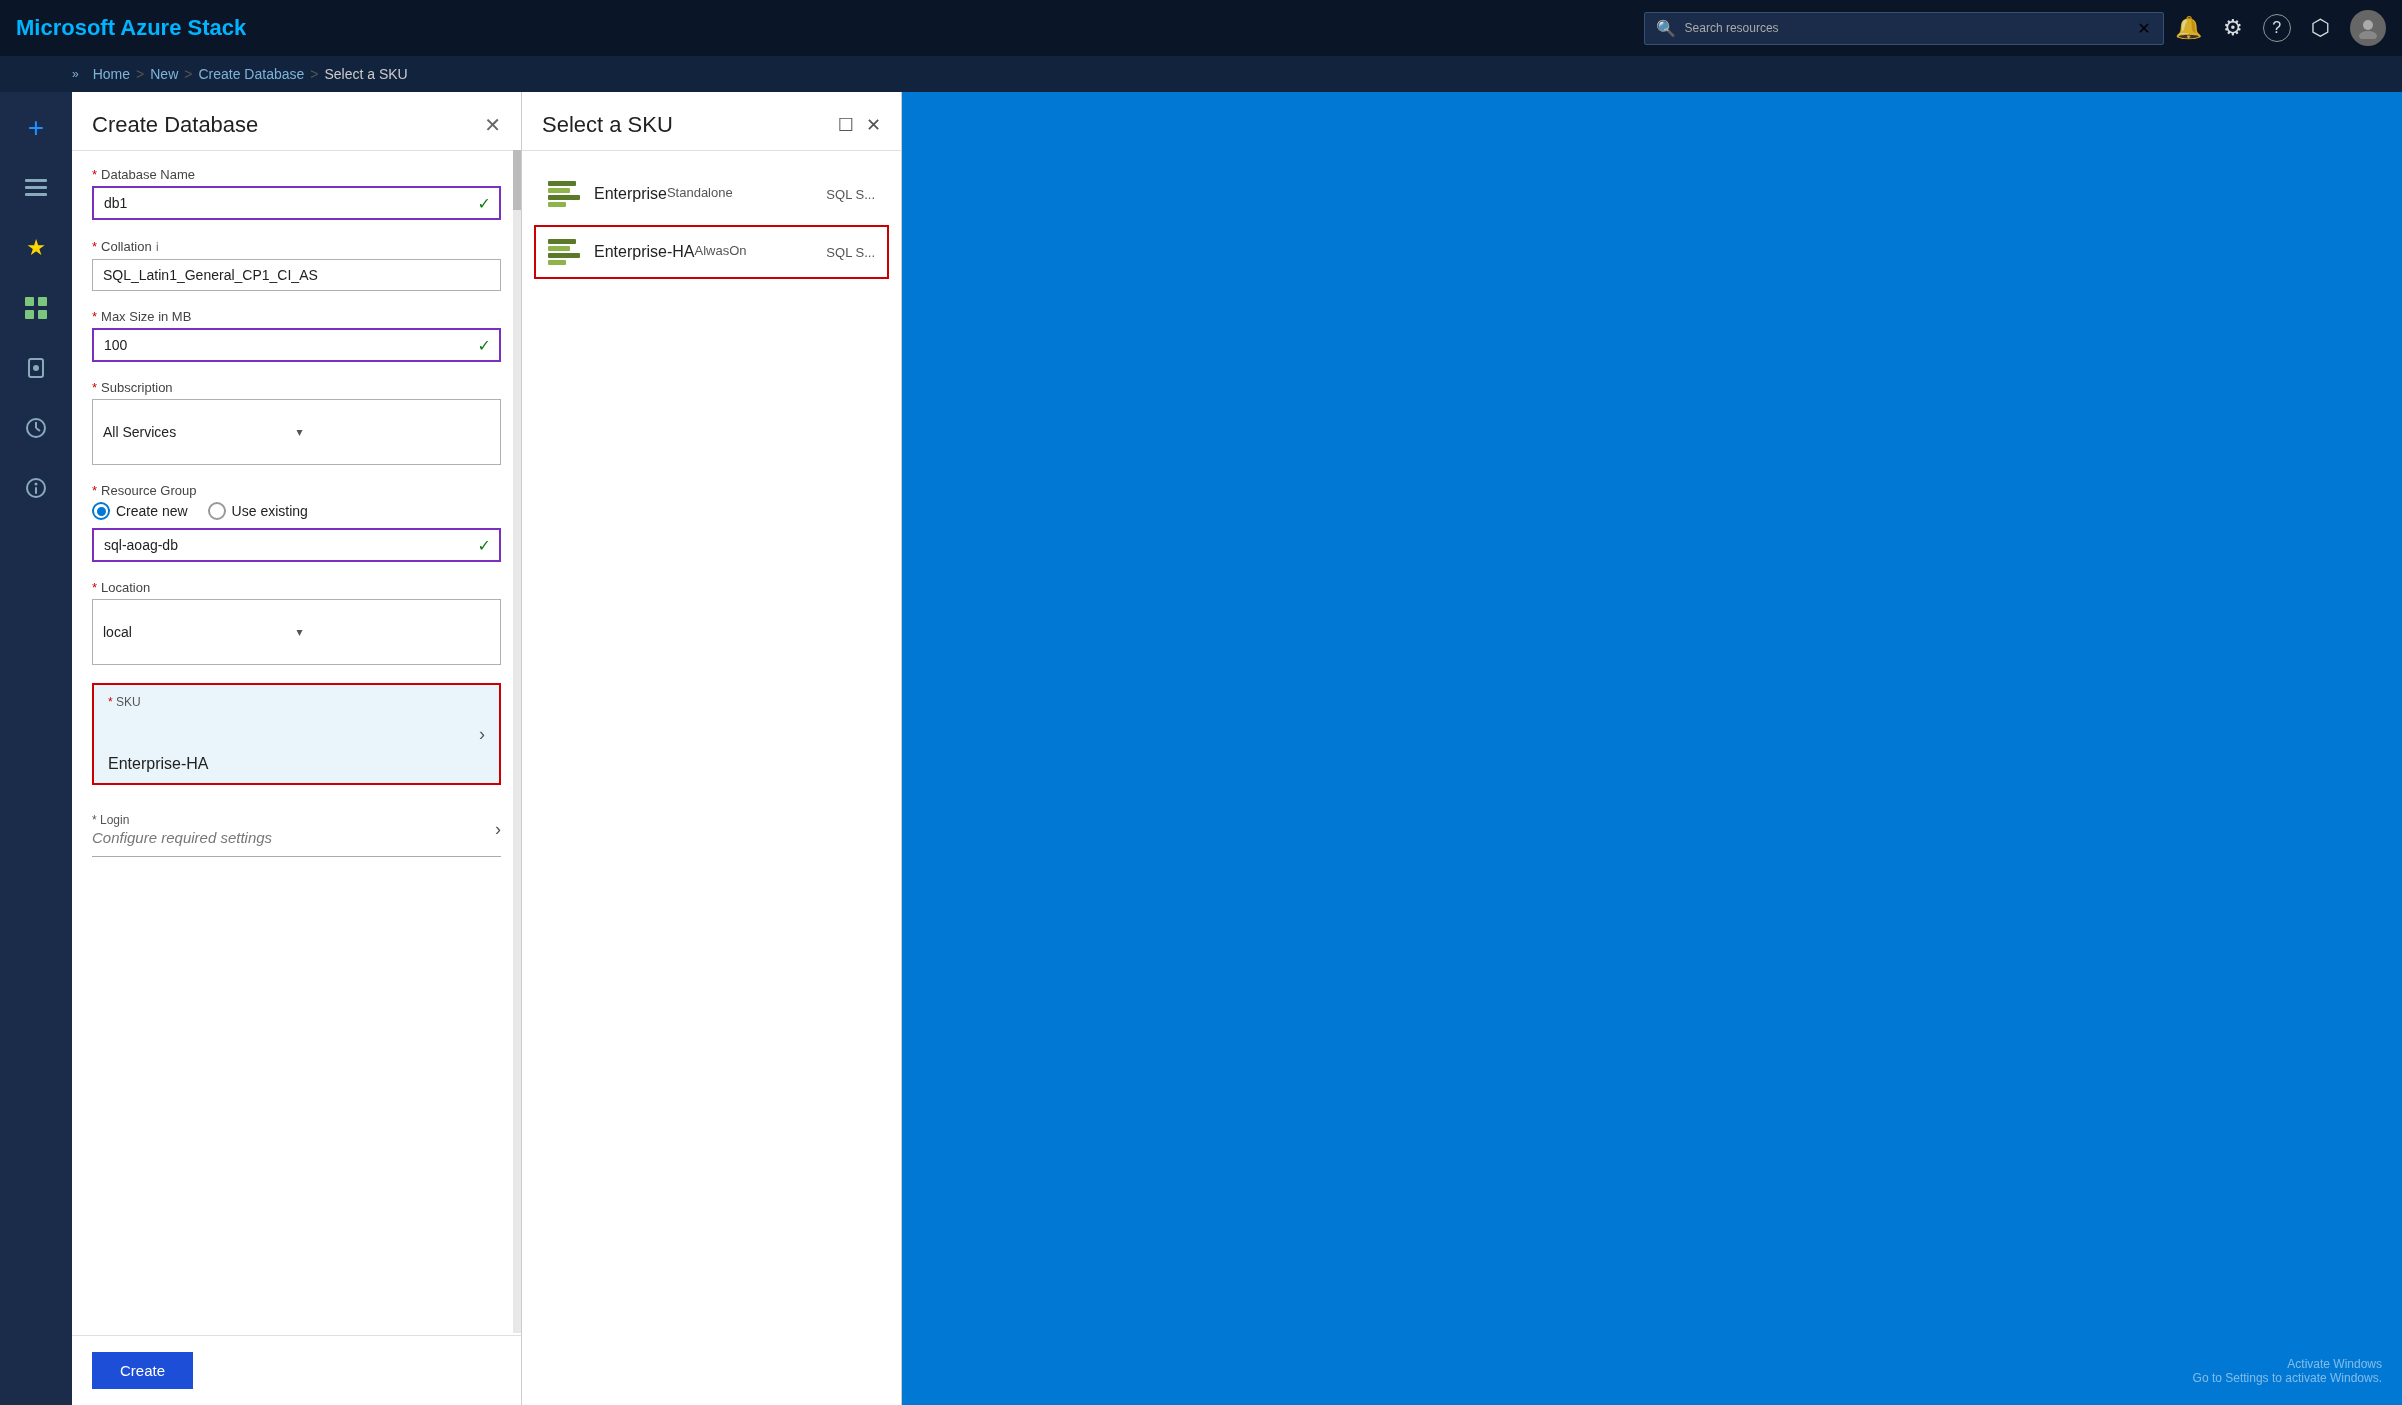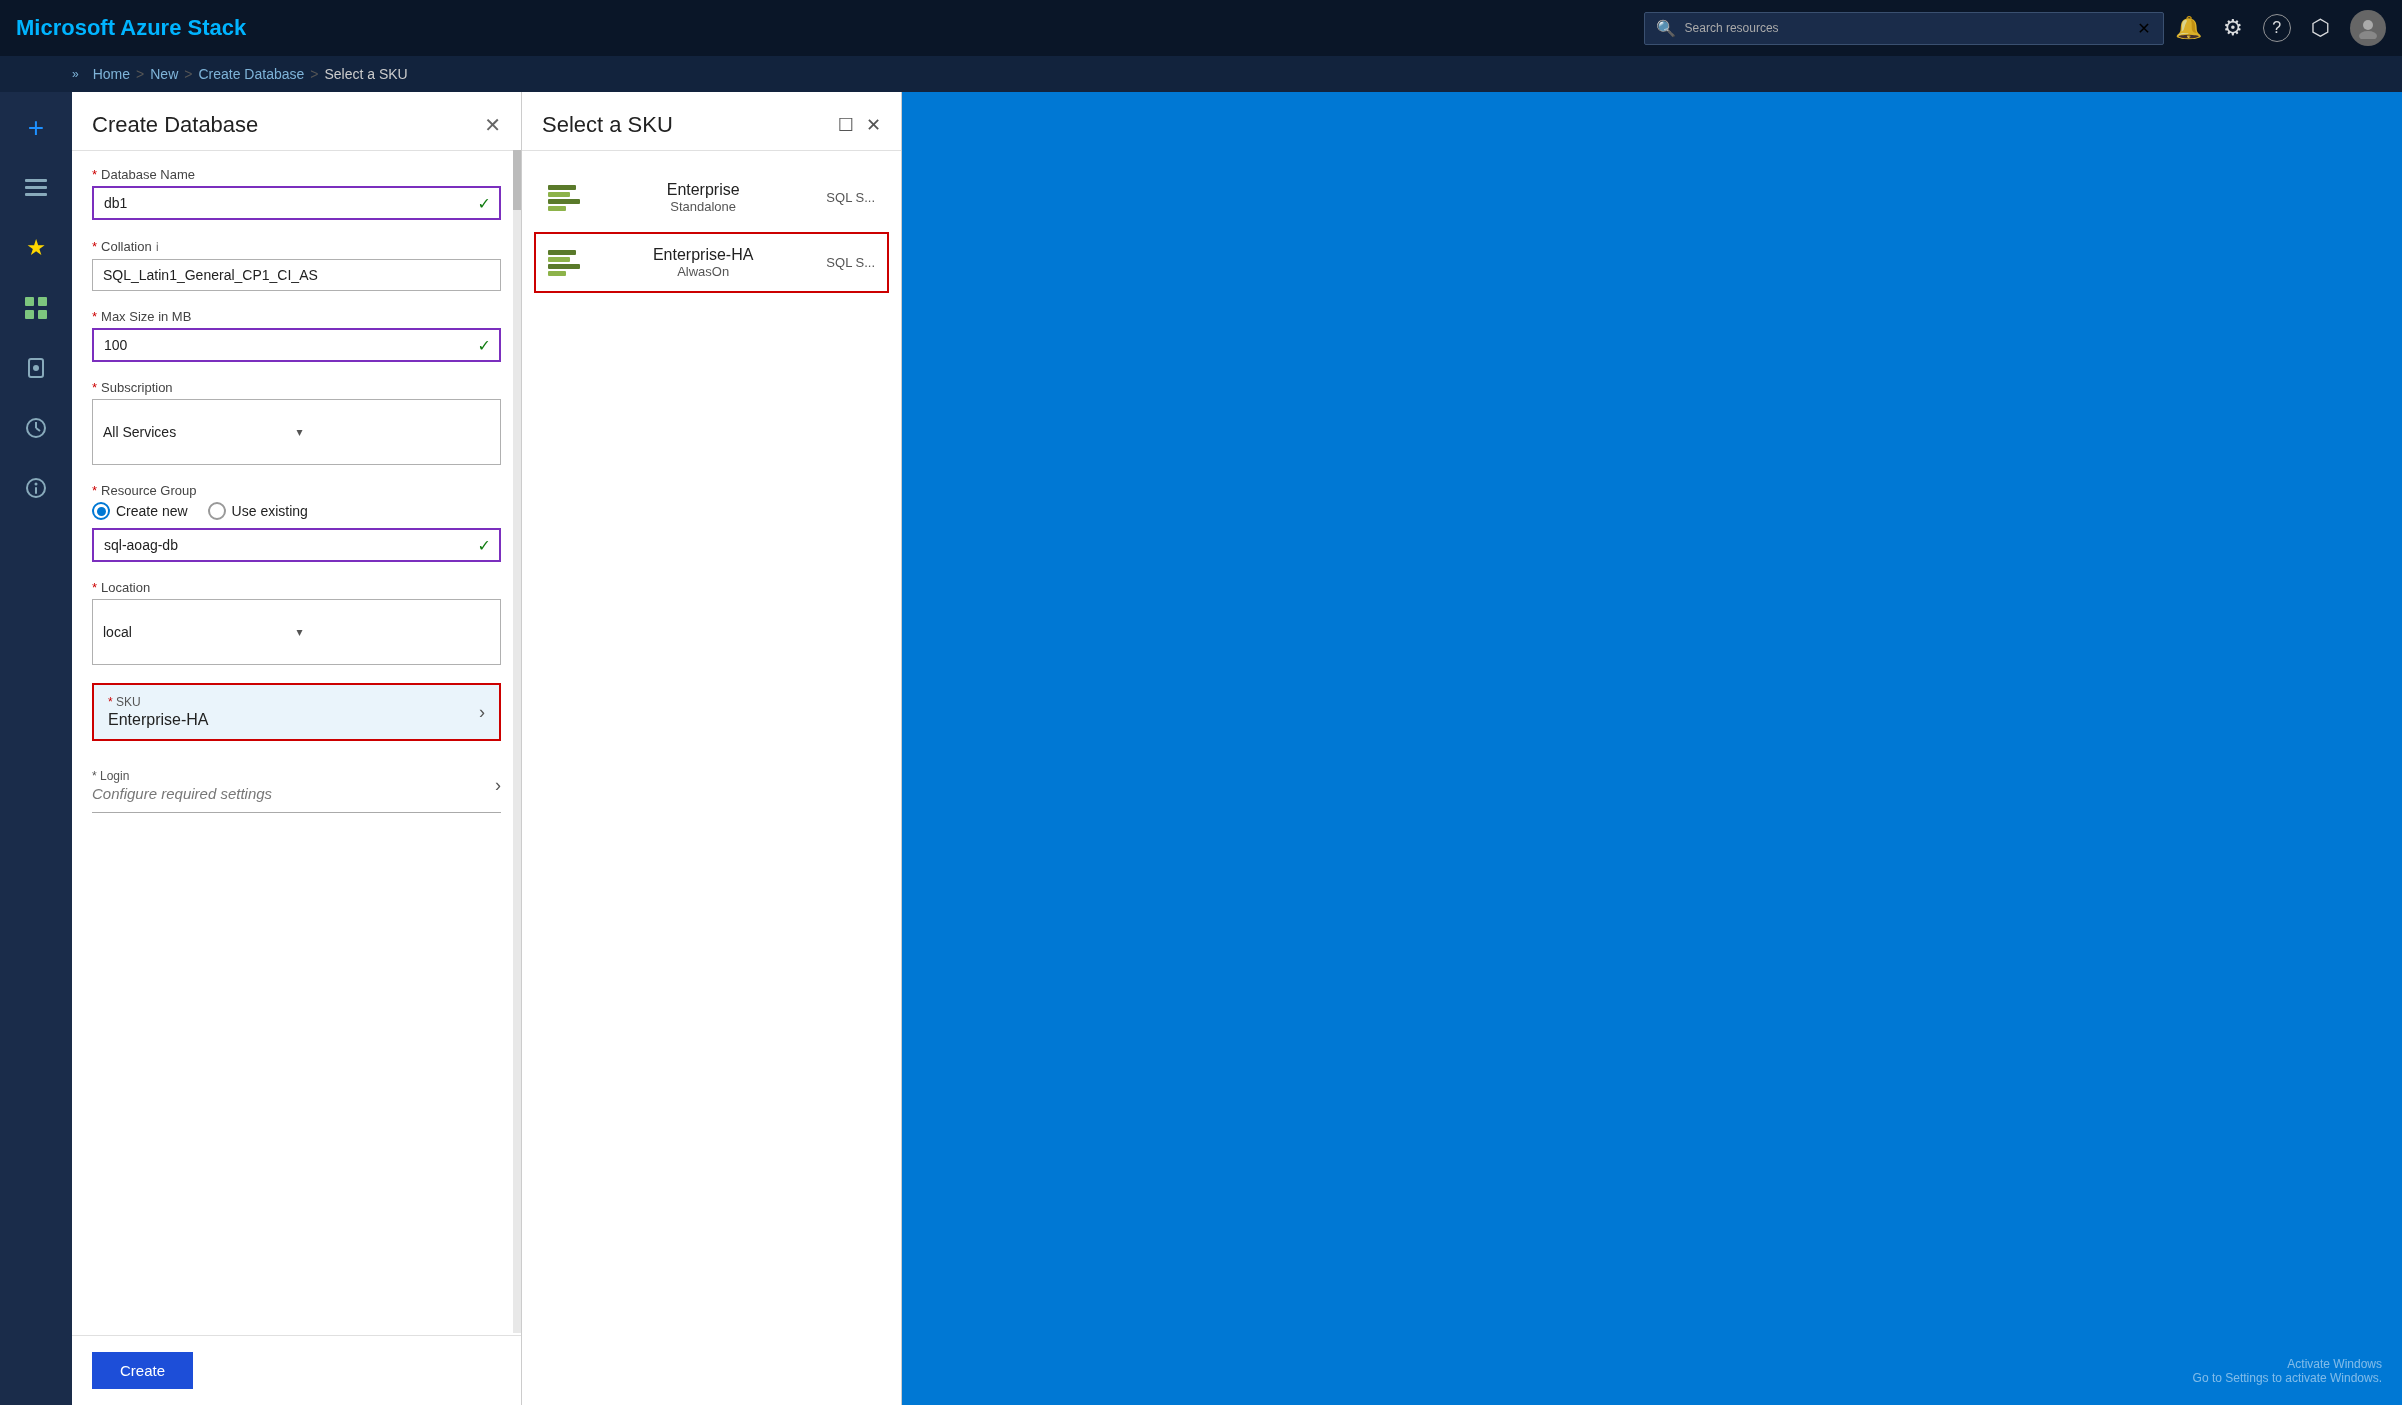--- a/index.html
+++ b/index.html
@@ -240,21 +240,21 @@
     .sku-field {
       border: 2px solid #c00;
       background: #eaf4fb;
       padding: 10px 14px;
       cursor: pointer;
       display: flex;
       align-items: center;
       justify-content: space-between;
       margin-bottom: 18px;
     }
-    .sku-field-inner { display: flex; flex-direction: column; }
+    .sku-field-inner { display: flex; flex-direction: column; gap: 44px; }
     .sku-label { font-size: 12px; color: #555; }
     .sku-value { font-size: 16px; color: #222; font-weight: 400; margin-top: 2px; }
     .sku-arrow { font-size: 18px; color: #555; }
 
     .login-field {
       border-bottom: 1px solid #aaa;
       padding: 10px 0;
       cursor: pointer;
       display: flex;
       align-items: center;
@@ -322,21 +322,21 @@
       height: 5px;
       border-radius: 1px;
     }
     .sku-icon-bar.dark { background: #5a7a2a; }
     .sku-icon-bar.light { background: #8db34a; }
     .bar-w1 { width: 28px; }
     .bar-w2 { width: 22px; }
     .bar-w3 { width: 32px; }
     .bar-w4 { width: 18px; }
 
-    .sku-text { display: flex; flex-direction: column; flex: 1; align-items: center; }
+    .sku-text { display: flex; flex-direction: row; flex: 1; }
     .sku-name { font-size: 16px; color: #222; font-weight: 500; }
     .sku-sub { font-size: 13px; color: #555; }
     .sku-tag { font-size: 13px; color: #555; margin-left: auto; }
 
     
     .blue-bg {
       flex: 1;
       background: #0078d4;
       position: relative;
     }

